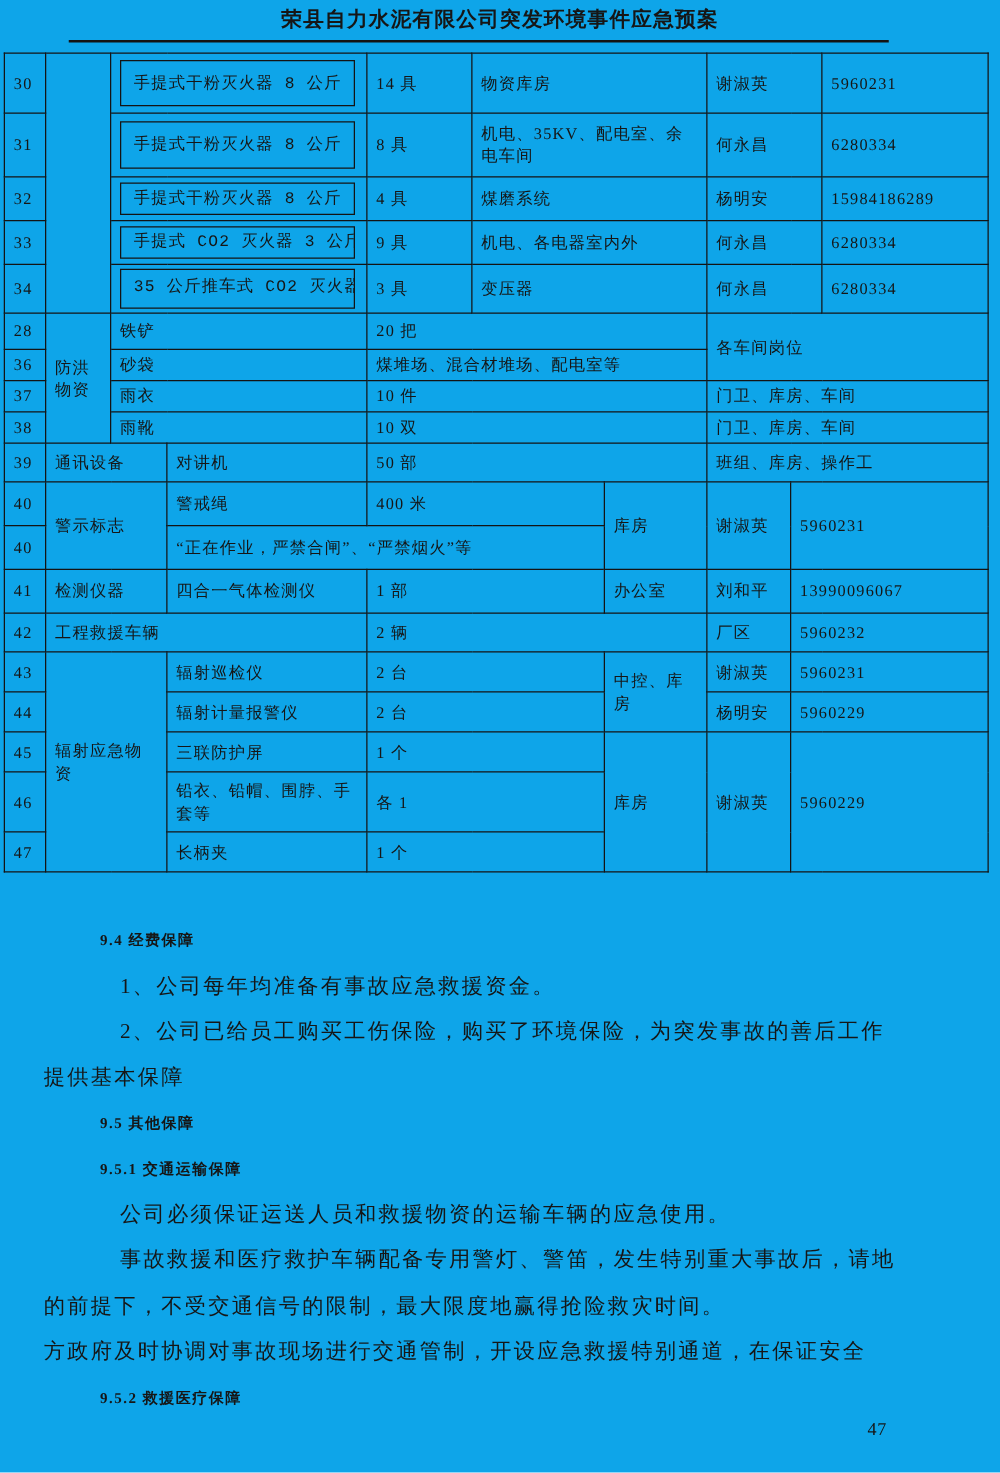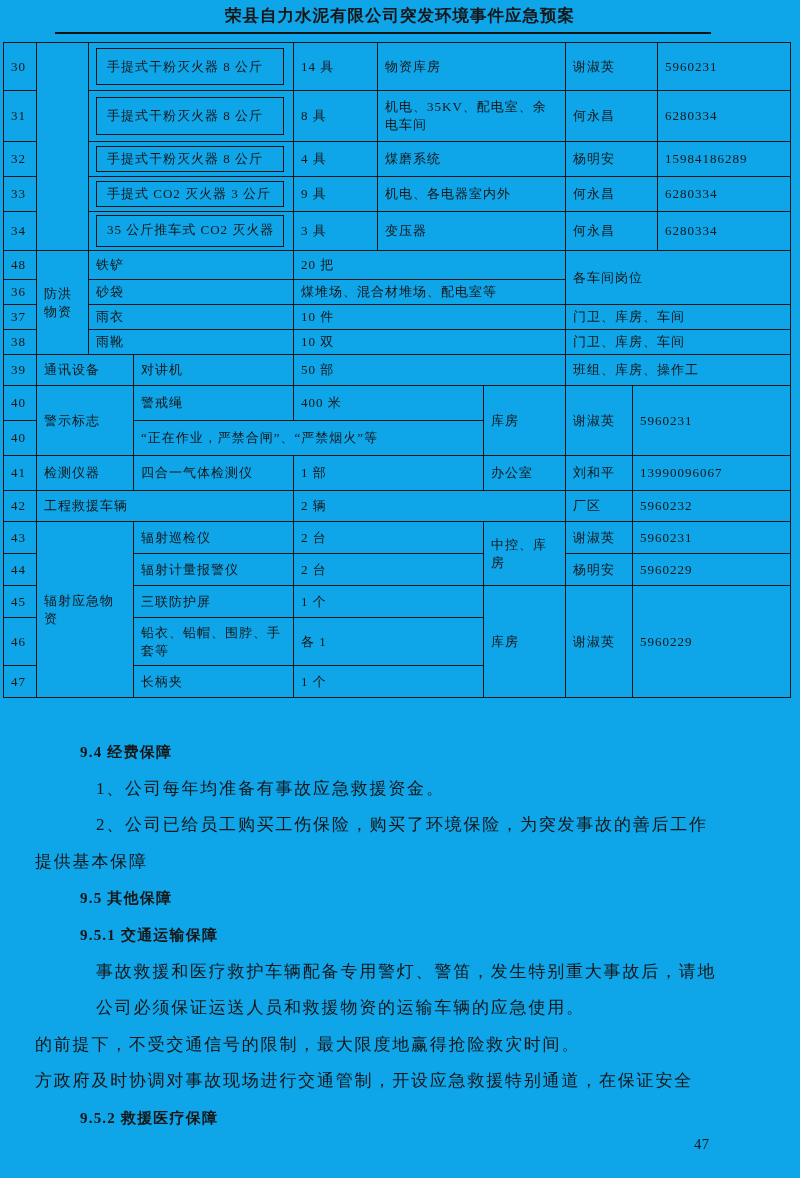--- a/index.html
+++ b/index.html
@@ -20,34 +20,34 @@
   table.main td {
     border:1px solid #141414; vertical-align:middle;
     font-size:13px; letter-spacing:1px; padding:1px 7px; overflow:hidden; line-height:1.35;
   }
   td.num { text-align:left; padding:1px 0; letter-spacing:0; font-size:13px; }
   td.phone { font-size:13.5px; letter-spacing:0.5px; }
   td.empty-cat { border-right:none; }
   td.boxcell { border:none; padding:0 0 0 0; }
   .box {
     border:1px solid #141414; margin:0 2px 0 0; padding-left:10px;
-    display:block; white-space:nowrap; overflow:hidden;
+    display:block; white-space:nowrap; overflow:hidden;font-family:Liberation Mono, monospace;
   }
   .box.pad9 { padding-top:9px; padding-bottom:9px; }
   .box.pad3 { padding-top:3px; padding-bottom:3px; }
   .box.pad5 { padding-top:5px; padding-bottom:8px; }
   td.catv { letter-spacing:5px; padding:0 5px 0 9px; line-height:1.75; }
   td.cath { letter-spacing:7px; padding-left:8px; white-space:nowrap; }
   td.catwide { letter-spacing:2px; padding-left:9px; }
   td.small { font-size:12px; letter-spacing:0.5px; }
   td.quote { letter-spacing:1.5px;margin-left:24px; }
 
   .body-text { position:absolute; left:35px; top:734px; width:690px; }
   .line { height:36.6px; line-height:36.6px; font-size:17px; letter-spacing:1.8px; white-space:nowrap; }
-  .line.h { font-weight:bold; padding-left:45px; font-size:15px; letter-spacing:1.2px; }
+  .line.h { font-weight:bold; padding-left:45px; font-size:12px; letter-spacing:1.2px; }
   .line.p { padding-left:61px; }
   .line.c { padding-left:0; }
 
   .pagenum { position:absolute; left:694px; top:1136px; font-size:14.5px; letter-spacing:0.5px; }
 </style>
 </head>
 <body>
 
 <div class="page">
 
@@ -114,21 +114,21 @@
         <td class="boxcell" colspan="2">
             <div class="box pad5">35 公斤推车式 CO2 灭火器</div>
           </td>
         <td>3 具</td>
         <td colspan="2">变压器</td>
         <td colspan="2">何永昌</td>
         <td class="phone">6280334</td>
       </tr>
 
       <tr style="height:29px">
-        <td class="num">48</td>
+        <td class="num">28</td>
         <td class="catv" rowspan="4">防洪物资</td>
         <td colspan="2">铁铲</td>
         <td colspan="3">20 把</td>
         <td colspan="3" rowspan="2">各车间岗位</td>
       </tr>
       <tr style="height:25px">
         <td class="num">36</td>
         <td colspan="2">砂袋</td>
         <td colspan="3">煤堆场、混合材堆场、配电室等</td>
       </tr>
@@ -222,22 +222,22 @@
     </tbody>
   </table>
 
   <div class="body-text">
     <div class="line h">9.4 经费保障</div>
     <div class="line p">1、公司每年均准备有事故应急救援资金。</div>
     <div class="line p">2、公司已给员工购买工伤保险，购买了环境保险，为突发事故的善后工作</div>
     <div class="line c">提供基本保障</div>
     <div class="line h">9.5 其他保障</div>
     <div class="line h">9.5.1 交通运输保障</div>
+    <div class="line p">公司必须保证运送人员和救援物资的运输车辆的应急使用。</div>
     <div class="line p">事故救援和医疗救护车辆配备专用警灯、警笛，发生特别重大事故后，请地</div>
-    <div class="line p">公司必须保证运送人员和救援物资的运输车辆的应急使用。</div>
     <div class="line c">的前提下，不受交通信号的限制，最大限度地赢得抢险救灾时间。</div>
     <div class="line c">方政府及时协调对事故现场进行交通管制，开设应急救援特别通道，在保证安全</div>
     <div class="line h">9.5.2 救援医疗保障</div>
   </div>
 
   <div class="pagenum">47</div>
 
 </div>
 
 </body></html>

